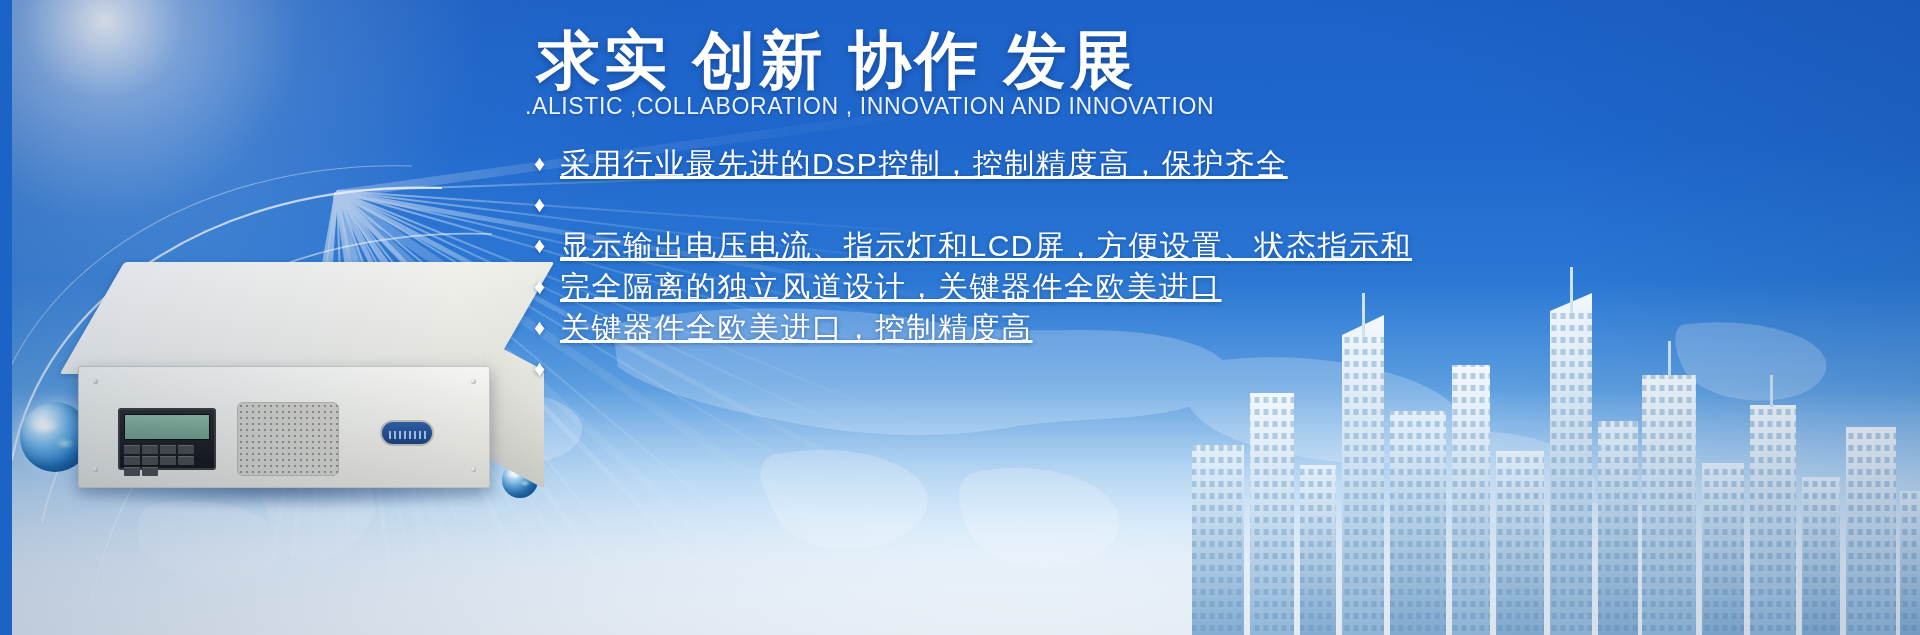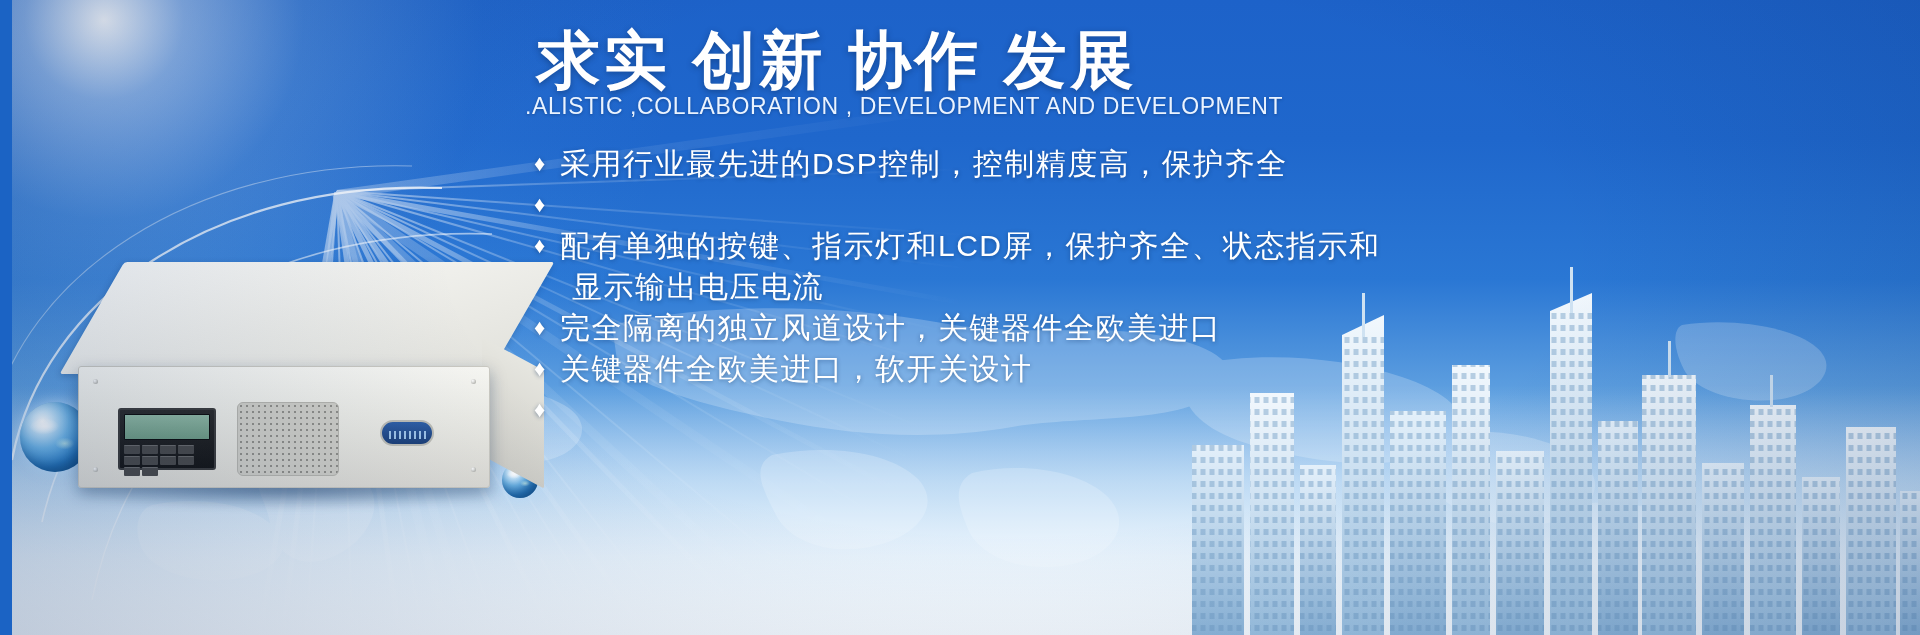--- a/index.html
+++ b/index.html
@@ -157,21 +157,21 @@
     display:flex; align-items:flex-start;
     color:#ffffff; font-size:30px; line-height:41px;
     letter-spacing:1.5px;
     text-shadow:0 1px 4px rgba(10,42,88,.45);
     white-space:nowrap;
   }
   .bullet .dia {
     flex:0 0 auto; width:24px; margin-right:2px;
     font-size:22px; line-height:41px; color:#ffffff;
   }
-  .bullet .btxt { flex:0 0 auto; }
+  .bullet .btxt { flex:0 0 auto;text-decoration:underline; }
   .bullet.cont { padding-left:38px; }
 </style>
 </head>
 <body>
 
 <div id="banner">
 
   <div class="bg-base"></div>
 
   <div class="sun-glow"></div>
@@ -325,43 +325,40 @@
         <rect x="496" y="126" width="3" height="36" fill="#cfe2f2"></rect>
         <rect x="598" y="160" width="3" height="32" fill="#cfe2f2"></rect>
       </g>
     </svg>
   </div>
 
   <div class="bg-vign"></div>
 
   <div class="content">
     <div class="headline">求实 创新 协作 发展</div>
-    <div class="subhead">.ALISTIC ,COLLABORATION , DEVELOPMENT AND DEVELOPMENT</div>
+    <div class="subhead">.ALISTIC ,COLLABORATION , INNOVATION AND INNOVATION</div>
     <div class="bullets" id="bullets">
         <div class="bullet">
           <span class="dia">♦</span>
           <span class="btxt">采用行业最先进的DSP控制，控制精度高，保护齐全</span>
         </div>
         <div class="bullet">
           <span class="dia">♦</span>
         </div>
         <div class="bullet">
           <span class="dia">♦</span>
-          <span class="btxt">配有单独的按键、指示灯和LCD屏，保护齐全、状态指示和</span>
-        </div>
-        <div class="bullet cont">
-          <span class="btxt">显示输出电压电流</span>
+          <span class="btxt">显示输出电压电流、指示灯和LCD屏，方便设置、状态指示和</span>
         </div>
         <div class="bullet">
           <span class="dia">♦</span>
           <span class="btxt">完全隔离的独立风道设计，关键器件全欧美进口</span>
         </div>
         <div class="bullet">
           <span class="dia">♦</span>
-          <span class="btxt">关键器件全欧美进口，软开关设计</span>
+          <span class="btxt">关键器件全欧美进口，控制精度高</span>
         </div>
         <div class="bullet">
           <span class="dia">♦</span>
         </div>
       </div>
   </div>
 
 </div>
 
 </body></html>

